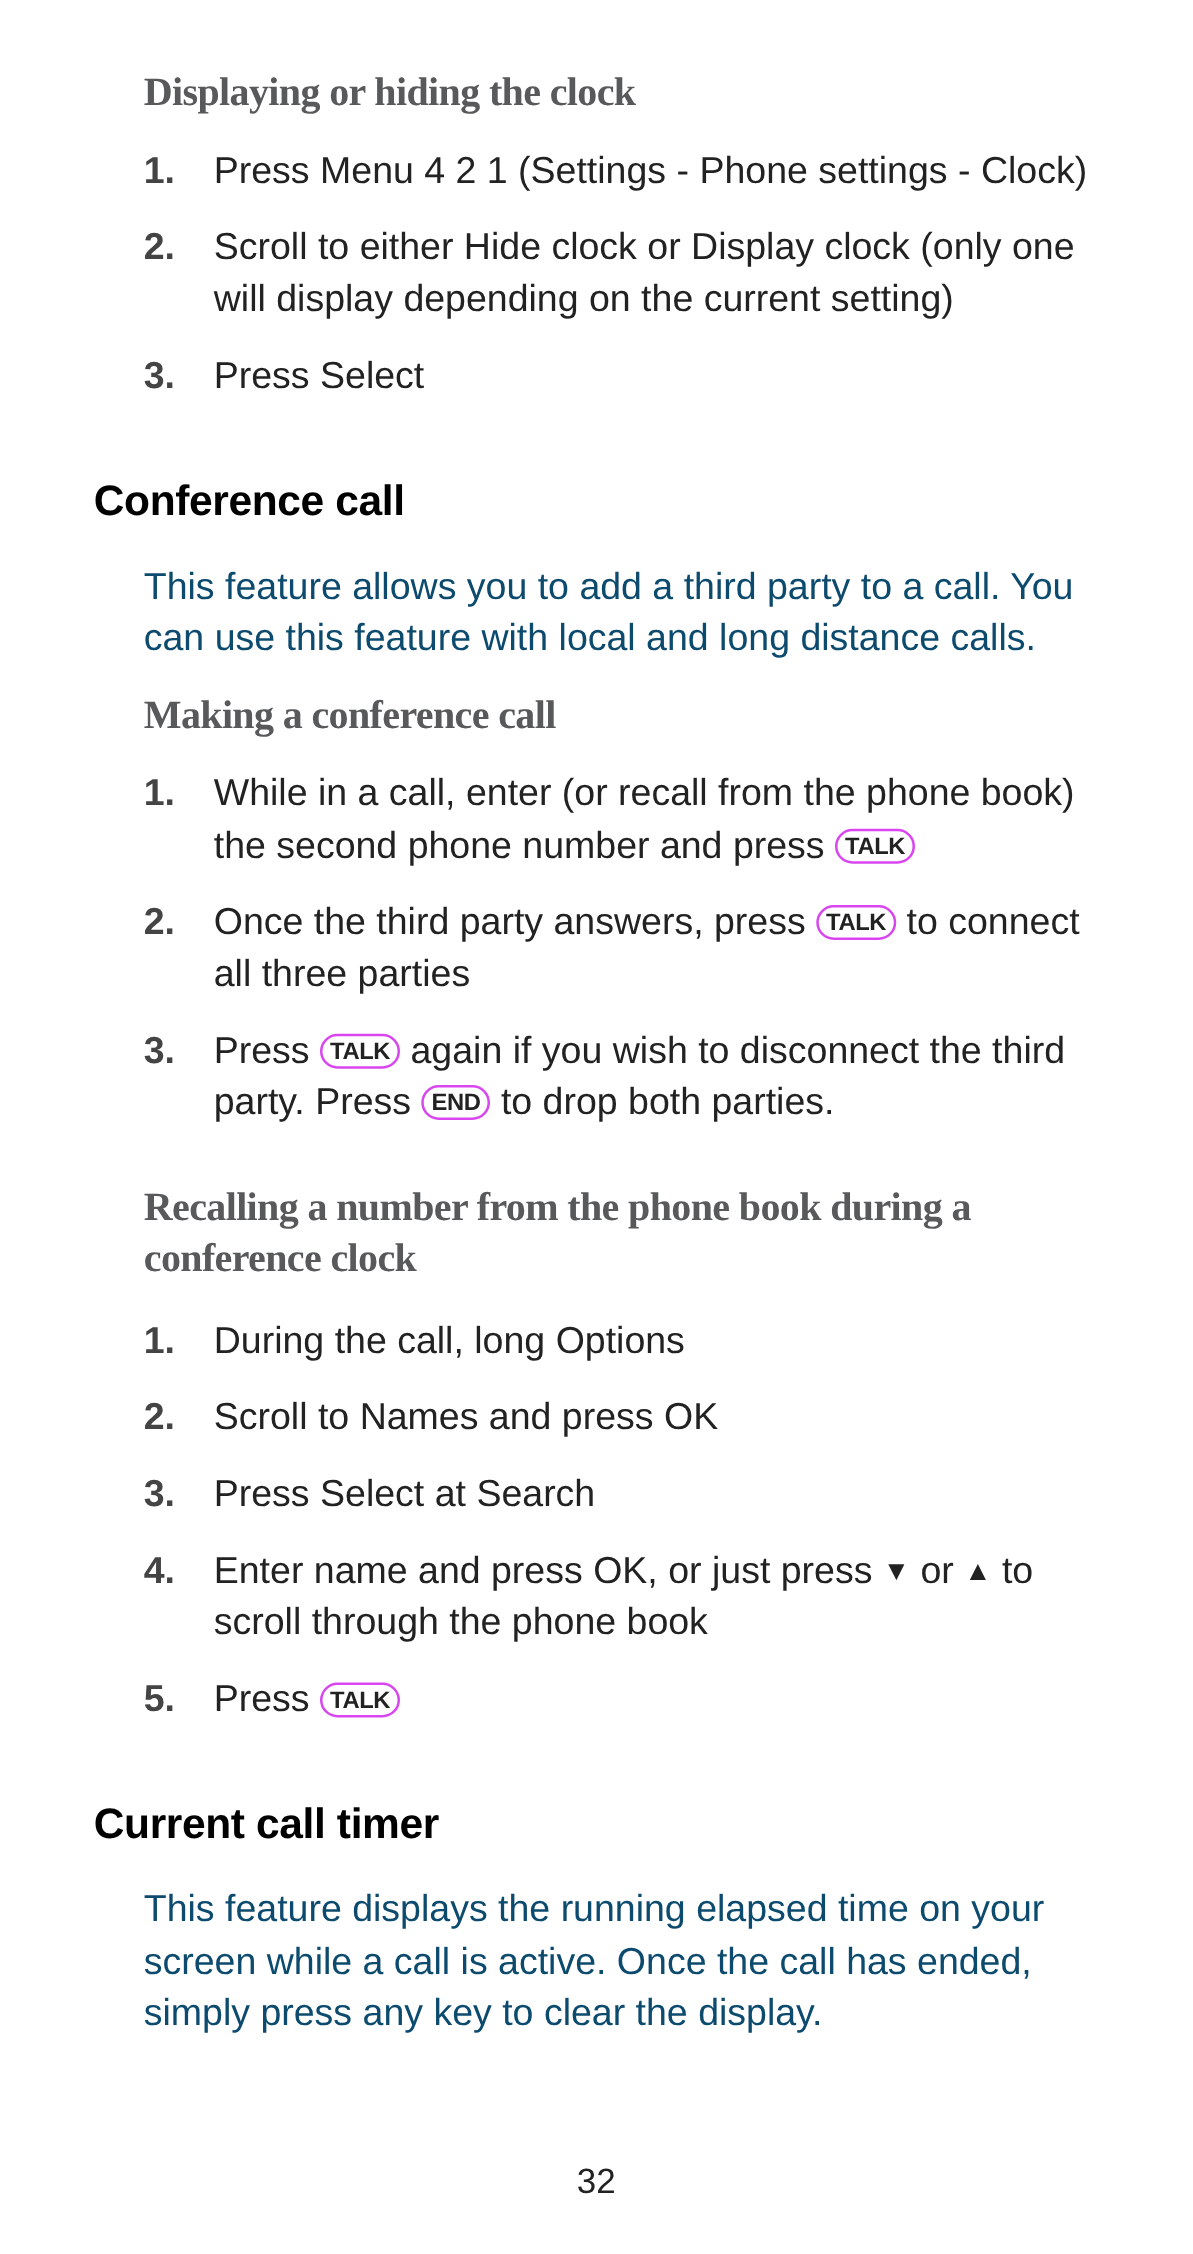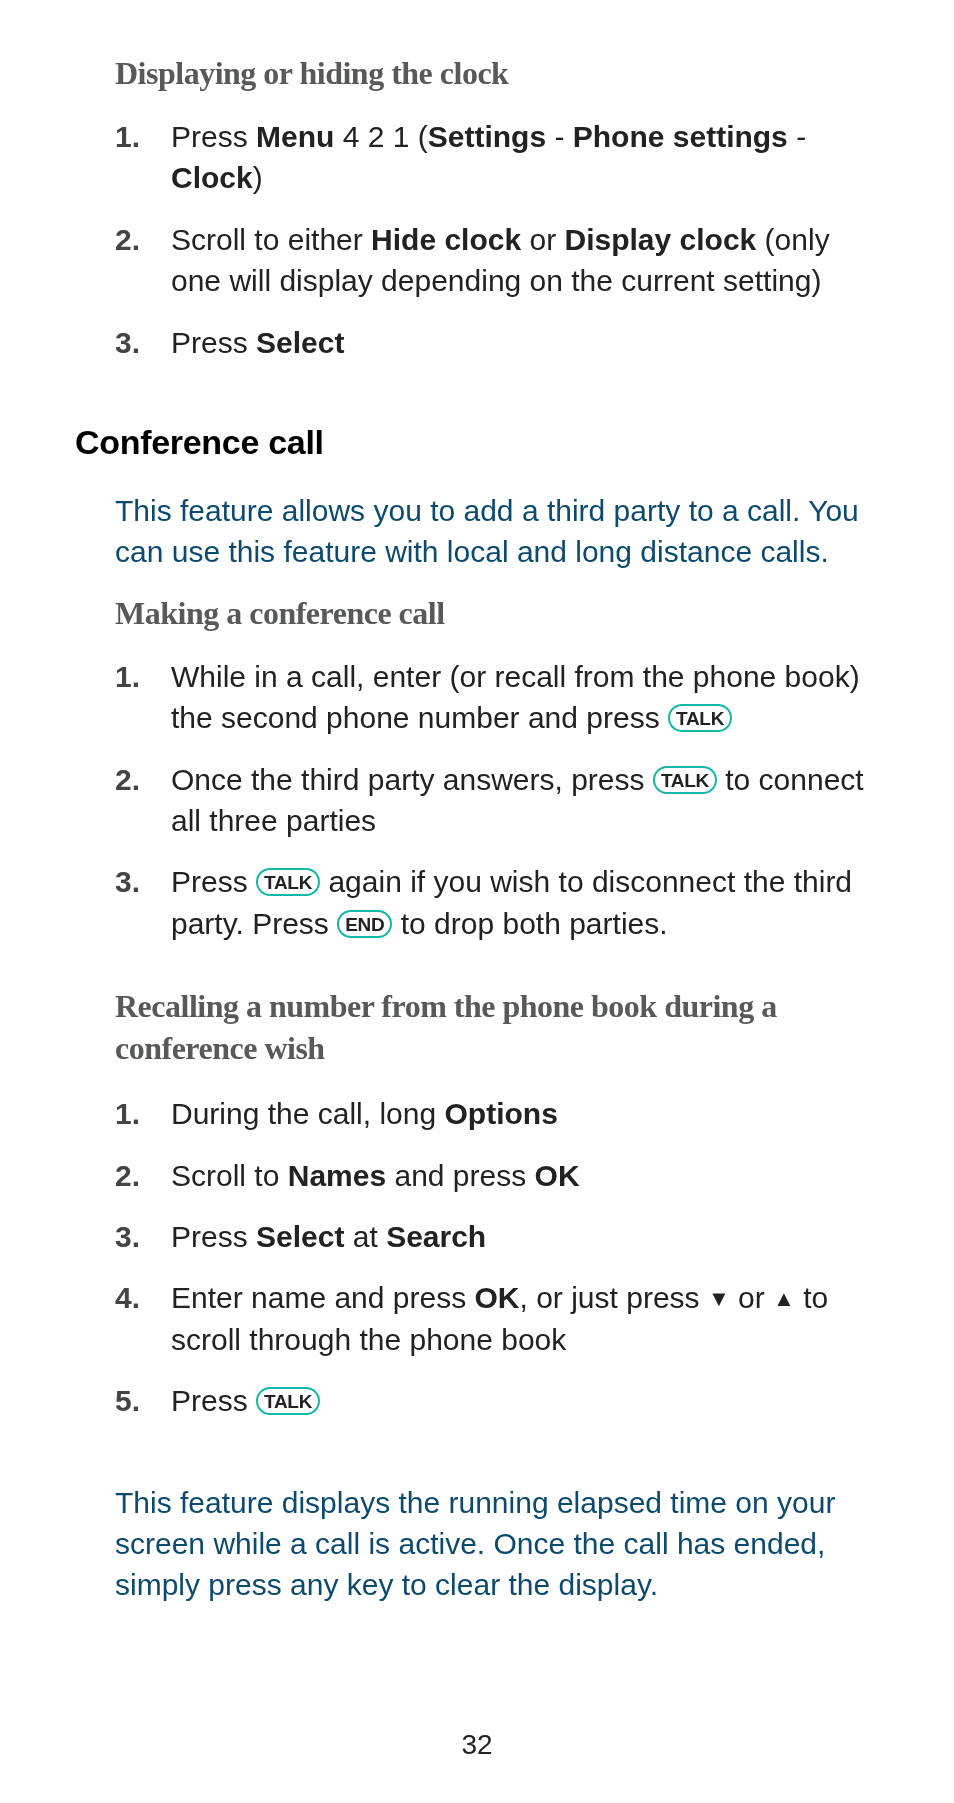--- a/index.html
+++ b/index.html
@@ -73,26 +73,26 @@
     margin: 0 0 44px 40px;
     font-size: 28px;
     line-height: 1.38;
     font-style: italic;
     color: #222;
     font-family: Arial, Helvetica, sans-serif;
   }
   .gap-section { margin-top: 60px; }
   .bold-narrow {
     font-family: "Arial Narrow", Arial, sans-serif;
-    font-weight: bold;
+    font-weight: normal;
     font-stretch: condensed;
   }
   .key {
     display: inline-block;
-    border: 2px solid #14b8a6;
+    border: 2px solid #d946ef;
     border-radius: 14px;
     font-family: "Arial Narrow", Arial, sans-serif;
     font-weight: bold;
     font-stretch: condensed;
     font-size: 19px;
     line-height: 1;
     padding: 3px 6px 2px 6px;
     vertical-align: 3px;
     letter-spacing: -0.3px;
   }
@@ -143,39 +143,40 @@
       <span>While in a call, enter (or recall from the phone book) the second phone number and press </span><span class="key">TALK</span>
     </li>
     <li>
       <span>Once the third party answers, press </span><span class="key">TALK</span><span> to connect all three parties</span>
     </li>
     <li>
       <span>Press </span><span class="key">TALK</span><span> again if you wish to disconnect the third party. Press </span><span class="key">END</span><span> to drop both parties.</span>
     </li>
   </ol>
 
-  <div class="subhead" style="line-height:1.3;">Recalling a number from the phone book during a conference wish</div>
+  <div class="subhead" style="line-height:1.3;">Recalling a number from the phone book during a conference clock</div>
 
   <ol class="steps">
     <li>
       <span>During the call, long </span><span class="bold-narrow">Options</span>
     </li>
     <li>
       <span>Scroll to </span><span class="bold-narrow">Names</span><span> and press </span><span class="bold-narrow">OK</span>
     </li>
     <li>
       <span>Press </span><span class="bold-narrow">Select</span><span> at </span><span class="bold-narrow">Search</span>
     </li>
     <li>
       <span>Enter name and press </span><span class="bold-narrow">OK</span><span>, or just press </span><span class="tri">▼</span><span> or </span><span class="tri">▲</span><span> to scroll through the phone book</span>
     </li>
     <li>
       <span>Press </span><span class="key">TALK</span>
     </li>
   </ol>
 
   <div class="gap-section"></div>
+  <div class="section-title">Current call timer</div>
 
   <p class="body">This feature displays the running elapsed time on your screen while a call is active. Once the call has ended, simply press any key to clear the display.</p>
 
 </div>
 
 <div class="pagenum">32</div>
 
 </body></html>

